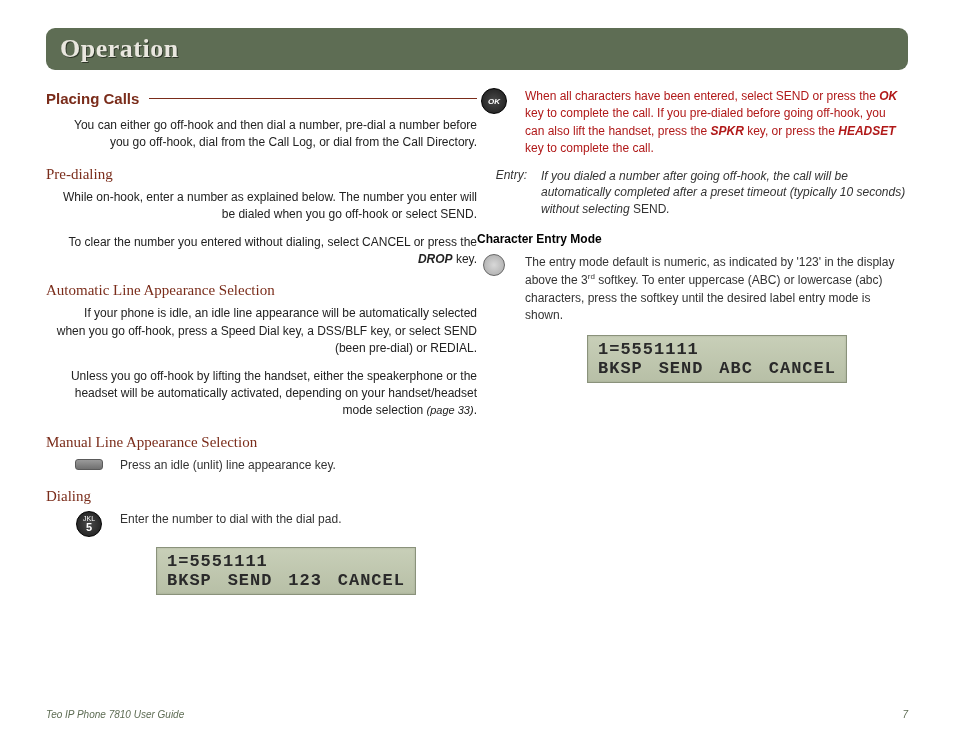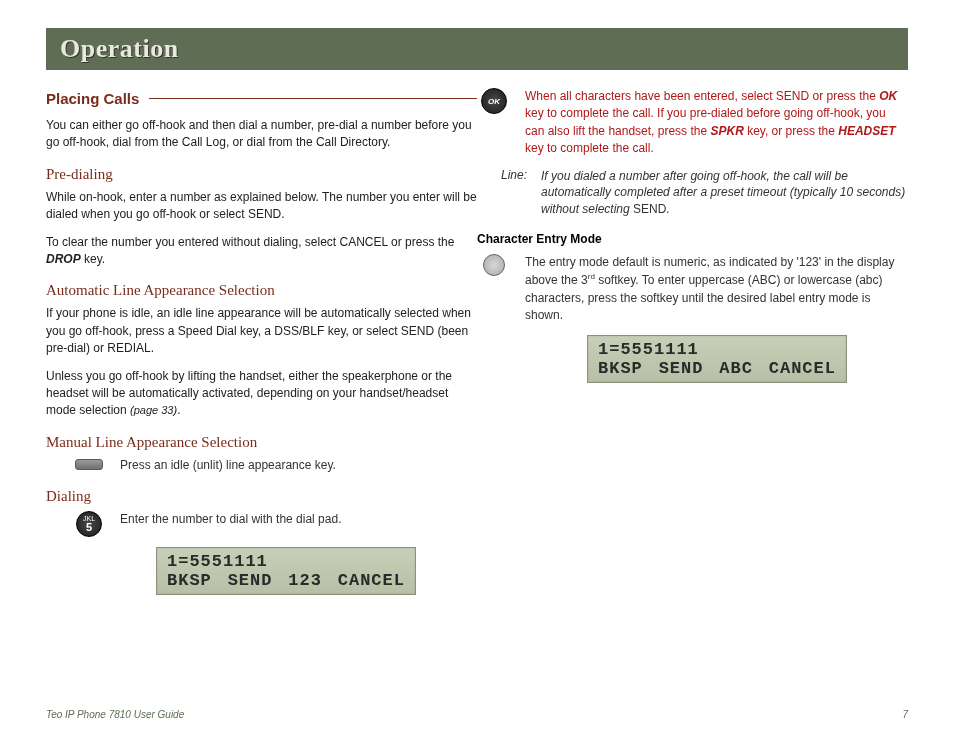--- a/index.html
+++ b/index.html
@@ -10,20 +10,21 @@
     background: #fff;
     width: 954px;
     height: 738px;
     position: relative;
     padding: 28px 46px 20px 46px;
   }
   .banner {
     background: #5e6d54;
     padding: 6px 14px;
     margin-bottom: 12px;
+    border-radius: 9px;
   }
   .banner-title {
     font-family: Georgia, 'Times New Roman', serif;
     font-size: 26px;
     font-weight: bold;
     color: #e9e7df;
     text-shadow: 1px 1px 0 #2d3628;
     letter-spacing: 0.5px;
   }
   .columns {
@@ -58,22 +59,23 @@
   .subhead-sm {
     font-family: Arial, sans-serif;
     color: #000000;
     font-size: 12px;
     font-weight: bold;
     margin: 14px 0 8px 0;
   }
   p.body {
     font-size: 12px;
     line-height: 1.45;
-    margin: 0 0 10px 0;
+    margin: 0 0 10px 8px;
     color: #222;
+    text-align: right;
   }
   .indent-row {
     display: flex;
     align-items: flex-start;
     gap: 14px;
     margin: 6px 0 10px 26px;
   }
   .icon-col { flex: 0 0 34px; display:flex; justify-content:center; }
   .text-col { flex: 1; font-size: 12px; line-height: 1.45; }
   .red { color: #b01818; }
@@ -222,21 +224,21 @@
         <div class="ok-key">
             <span>OK</span>
           </div>
       </div>
       <div class="text-col red">
         <span>When all characters have been entered, select SEND or press the </span><span class="bi">OK</span><span> key to complete the call. If you pre-dialed before going off-hook, you can also lift the handset, press the </span><span class="bi">SPKR</span><span> key, or press the </span><span class="bi">HEADSET</span><span> key to complete the call.</span>
       </div>
     </div>
 
     <div class="note-row">
-      <div class="note-label">Line:</div>
+      <div class="note-label">Entry:</div>
       <div class="note-body">
         <span>If you dialed a number after going off-hook, the call will be automatically completed after a preset timeout (typically 10 seconds) without selecting </span><span style="font-style:normal">SEND</span><span>.</span>
       </div>
     </div>
 
     <div class="subhead-sm">Character Entry Mode</div>
     <div class="indent-row" style="margin-left:0;">
       <div class="icon-col">
           <div class="round-key"></div>
         </div>

